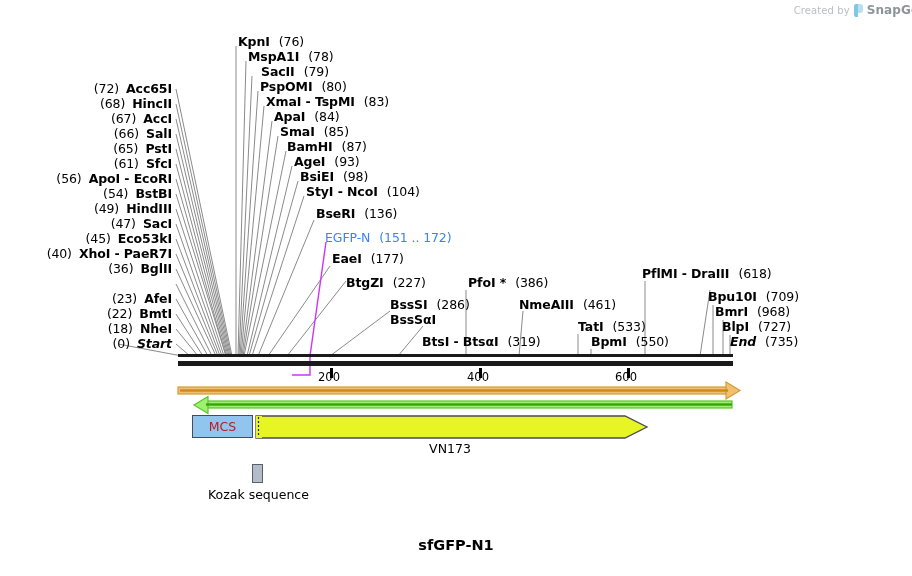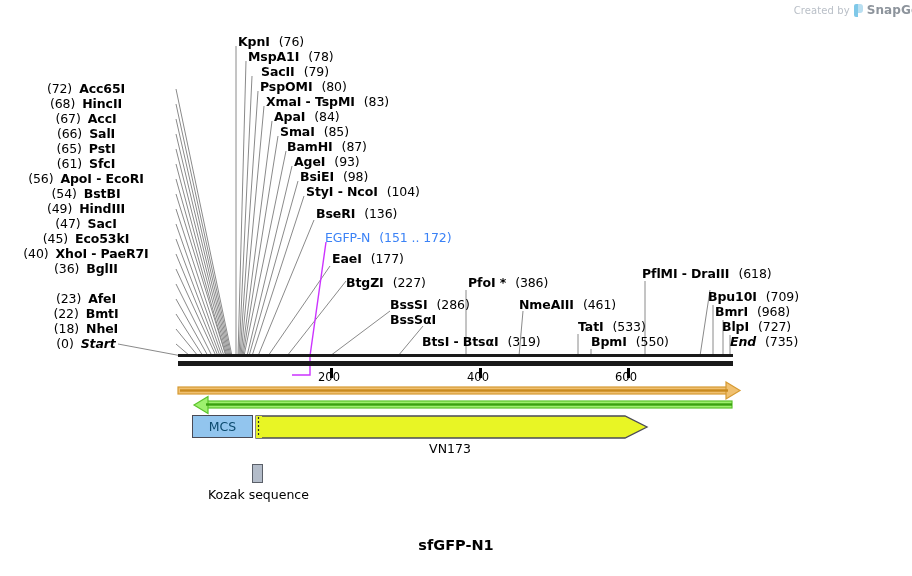--- a/index.html
+++ b/index.html
@@ -58,21 +58,21 @@
     white-space: nowrap;
     font-size: 12.5px;
     line-height: 15px;
     font-weight: bold;
     letter-spacing: -.1px;
   }
   .lbl .pos {
     font-weight: normal;
     color: #000;
   }
-  .lbl.left { text-align: center; }
+  .lbl.left { text-align: right; }
   .lbl.italic .nm { font-style: italic; }
   .lbl.purple, .lbl.purple .pos { color: #3b82f6; }
   .lbl .sp { display: inline-block; width: 7px; }
   .lbl .spw { display: inline-block; width: 9px; }
 
   
   .lbl .sub2 { display: block; font-weight: bold; }
 
   
   svg.leaders {
@@ -98,21 +98,21 @@
     position: absolute;
     width: 3px;
     background: #000;
   }
   .mcs-box {
     position: absolute;
     background: #92c5ee;
     border: 1.4px solid #4a4a55;
     display: flex; align-items: center; justify-content: center;
     font-size: 12.5px;
-    color: #0c4a6e;
+    color: #b91c1c;
     font-weight: normal;
     box-sizing: border-box;
   }
   .kozak-box {
     position: absolute;
     background: #b3bcc9;
     border: 1.6px solid #5a5f68;
     box-sizing: border-box;
   }
   .kozak-label {

